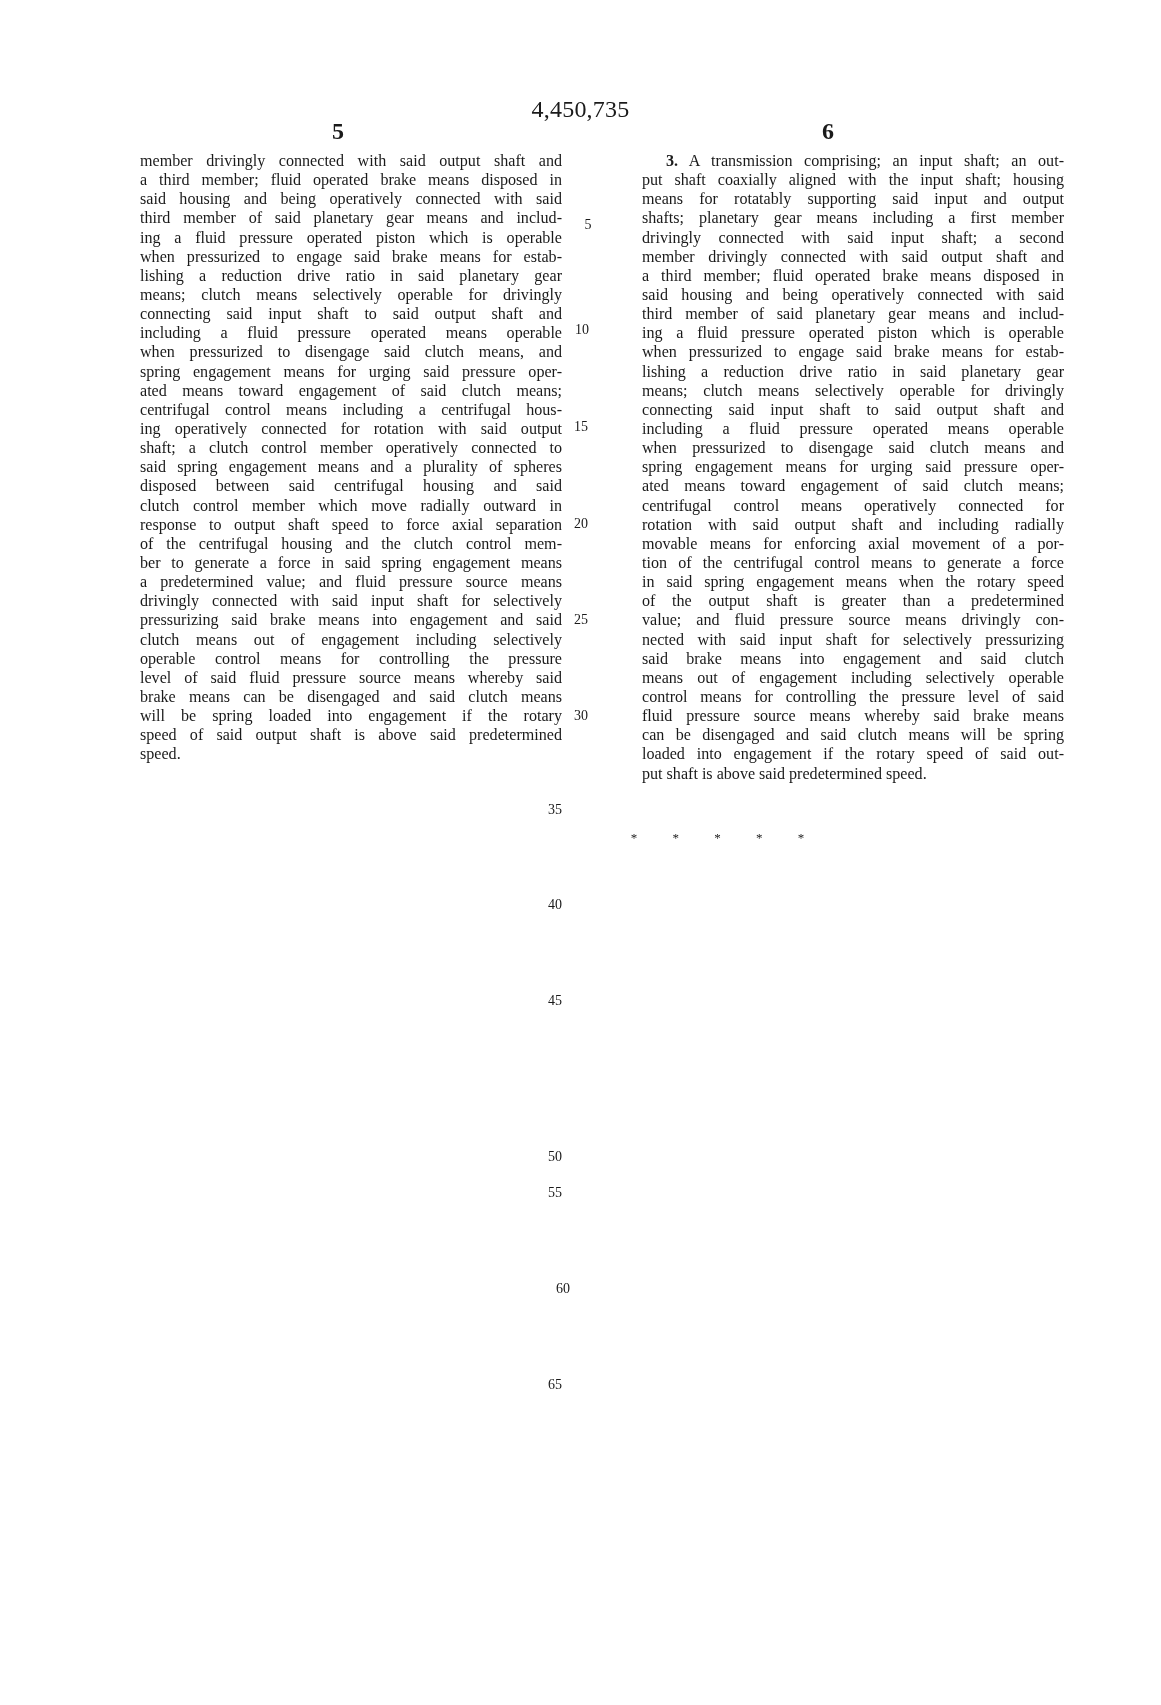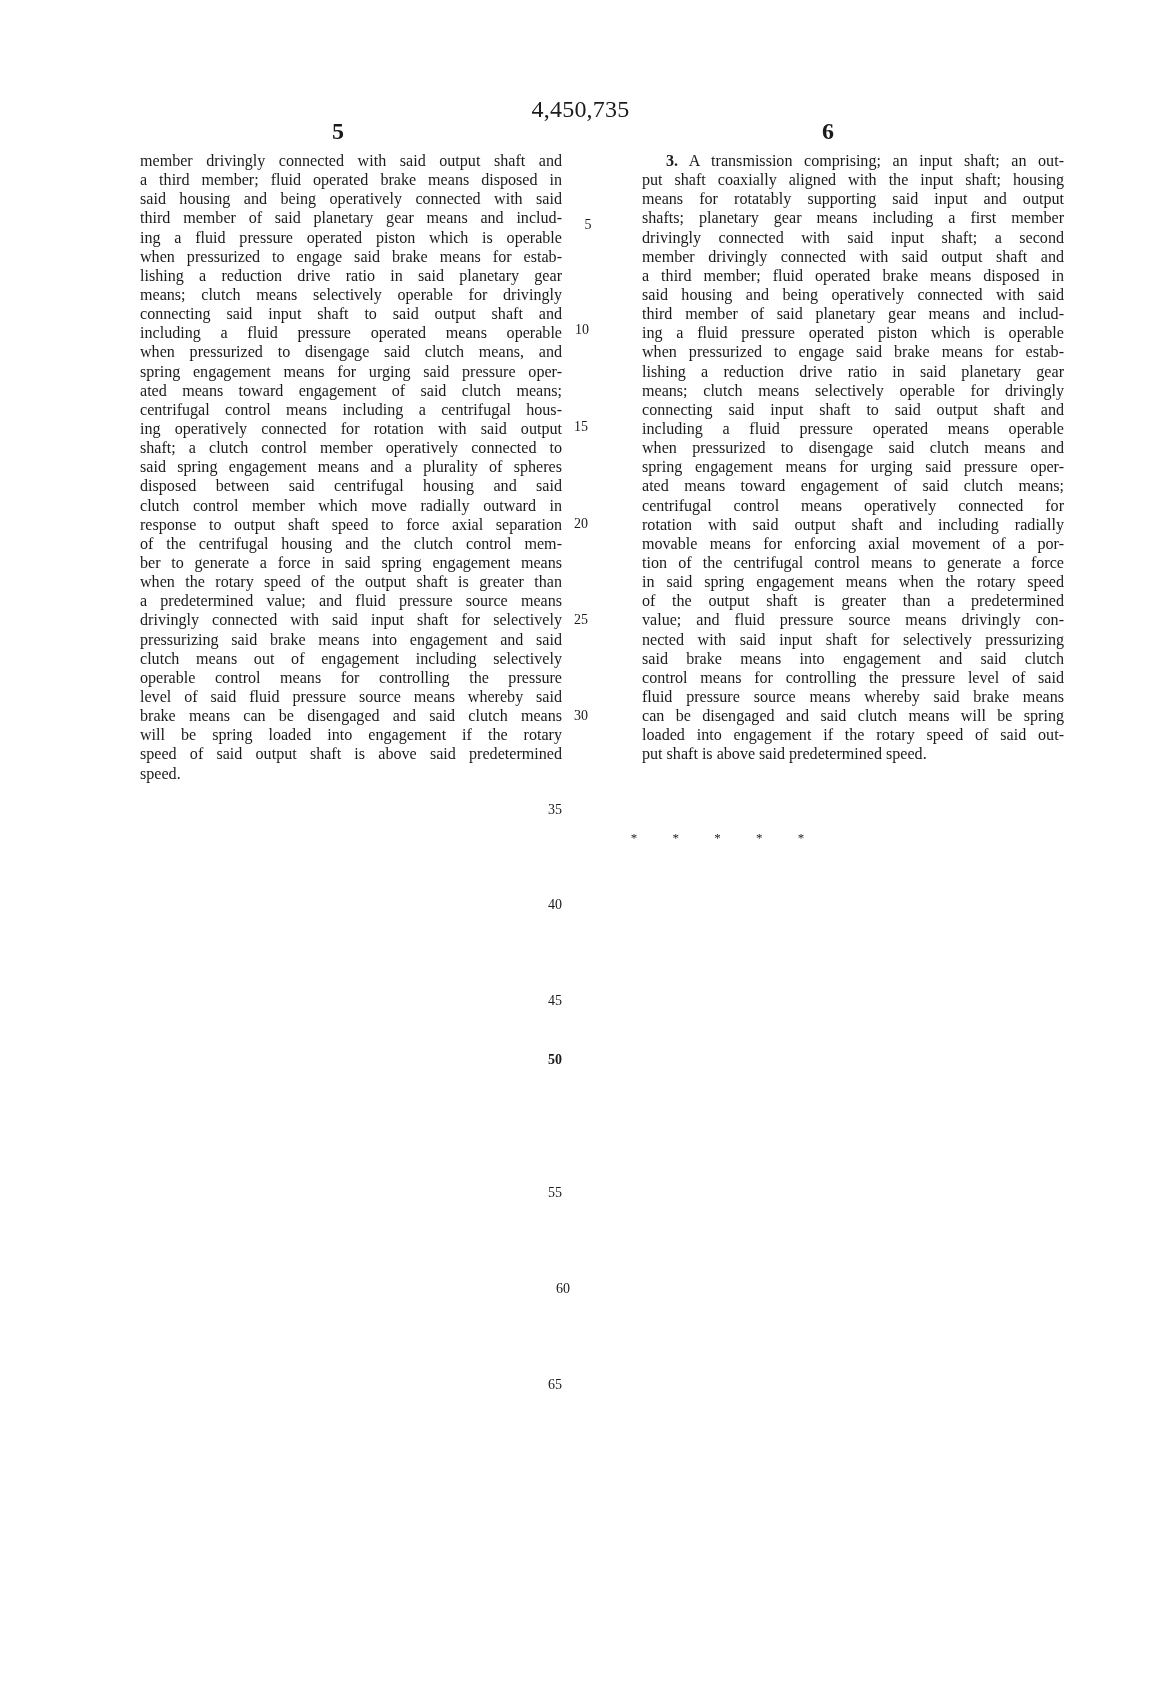--- a/index.html
+++ b/index.html
@@ -44,21 +44,20 @@
     <span class="line">ated means toward engagement of said clutch means;</span>
     <span class="line">centrifugal control means including a centrifugal hous-</span>
     <span class="line">ing operatively connected for rotation with said output</span>
     <span class="line">shaft; a clutch control member operatively connected to</span>
     <span class="line">said spring engagement means and a plurality of spheres</span>
     <span class="line">disposed between said centrifugal housing and said</span>
     <span class="line">clutch control member which move radially outward in</span>
     <span class="line">response to output shaft speed to force axial separation</span>
     <span class="line">of the centrifugal housing and the clutch control mem-</span>
     <span class="line">ber to generate a force in said spring engagement means</span>
-    <span class="line">when the rotary speed of the output shaft is greater than</span>
     <span class="line">a predetermined value; and fluid pressure source means</span>
     <span class="line">drivingly connected with said input shaft for selectively</span>
     <span class="line">pressurizing said brake means into engagement and said</span>
     <span class="line">clutch means out of engagement including selectively</span>
     <span class="line">operable control means for controlling the pressure</span>
     <span class="line">level of said fluid pressure source means whereby said</span>
     <span class="line">brake means can be disengaged and said clutch means</span>
     <span class="line">will be spring loaded into engagement if the rotary</span>
     <span class="line">speed of said output shaft is above said predetermined</span>
     <span class="line last">speed.</span>
@@ -84,36 +83,37 @@
     <span class="line">ated means toward engagement of said clutch means;</span>
     <span class="line">centrifugal control means operatively connected for</span>
     <span class="line">rotation with said output shaft and including radially</span>
     <span class="line">movable means for enforcing axial movement of a por-</span>
     <span class="line">tion of the centrifugal control means to generate a force</span>
     <span class="line">in said spring engagement means when the rotary speed</span>
     <span class="line">of the output shaft is greater than a predetermined</span>
     <span class="line">value; and fluid pressure source means drivingly con-</span>
     <span class="line">nected with said input shaft for selectively pressurizing</span>
     <span class="line">said brake means into engagement and said clutch</span>
+    <span class="line">means out of engagement including selectively operable</span>
     <span class="line">control means for controlling the pressure level of said</span>
     <span class="line">fluid pressure source means whereby said brake means</span>
     <span class="line">can be disengaged and said clutch means will be spring</span>
     <span class="line">loaded into engagement if the rotary speed of said out-</span>
     <span class="line last">put shaft is above said predetermined speed.</span>
   </div>
 
 <div class="stars">* * * * *</div>
 
 <div id="gutter">
     <div class="gutter-num" style="top: 217px; left: 570px; width: 36px;">5</div>
     <div class="gutter-num" style="top: 322px; left: 564px; width: 36px;">10</div>
     <div class="gutter-num" style="top: 419px; left: 563px; width: 36px;">15</div>
     <div class="gutter-num" style="top: 516px; left: 563px; width: 36px;">20</div>
     <div class="gutter-num" style="top: 612px; left: 563px; width: 36px;">25</div>
     <div class="gutter-num" style="top: 708px; left: 563px; width: 36px;">30</div>
     <div class="gutter-num" style="top: 802px; left: 540px;">35</div>
     <div class="gutter-num" style="top: 897px; left: 540px;">40</div>
     <div class="gutter-num" style="top: 993px; left: 540px;">45</div>
-    <div class="gutter-num" style="top: 1052px; left: 540px; font-weight: bold;">50</div>
+    <div class="gutter-num" style="top: 1149px; left: 540px;">50</div>
     <div class="gutter-num" style="top: 1185px; left: 540px;">55</div>
     <div class="gutter-num" style="top: 1281px; left: 540px; text-align: right;">60</div>
     <div class="gutter-num" style="top: 1377px; left: 540px;">65</div>
   </div>
 
 </body></html>

